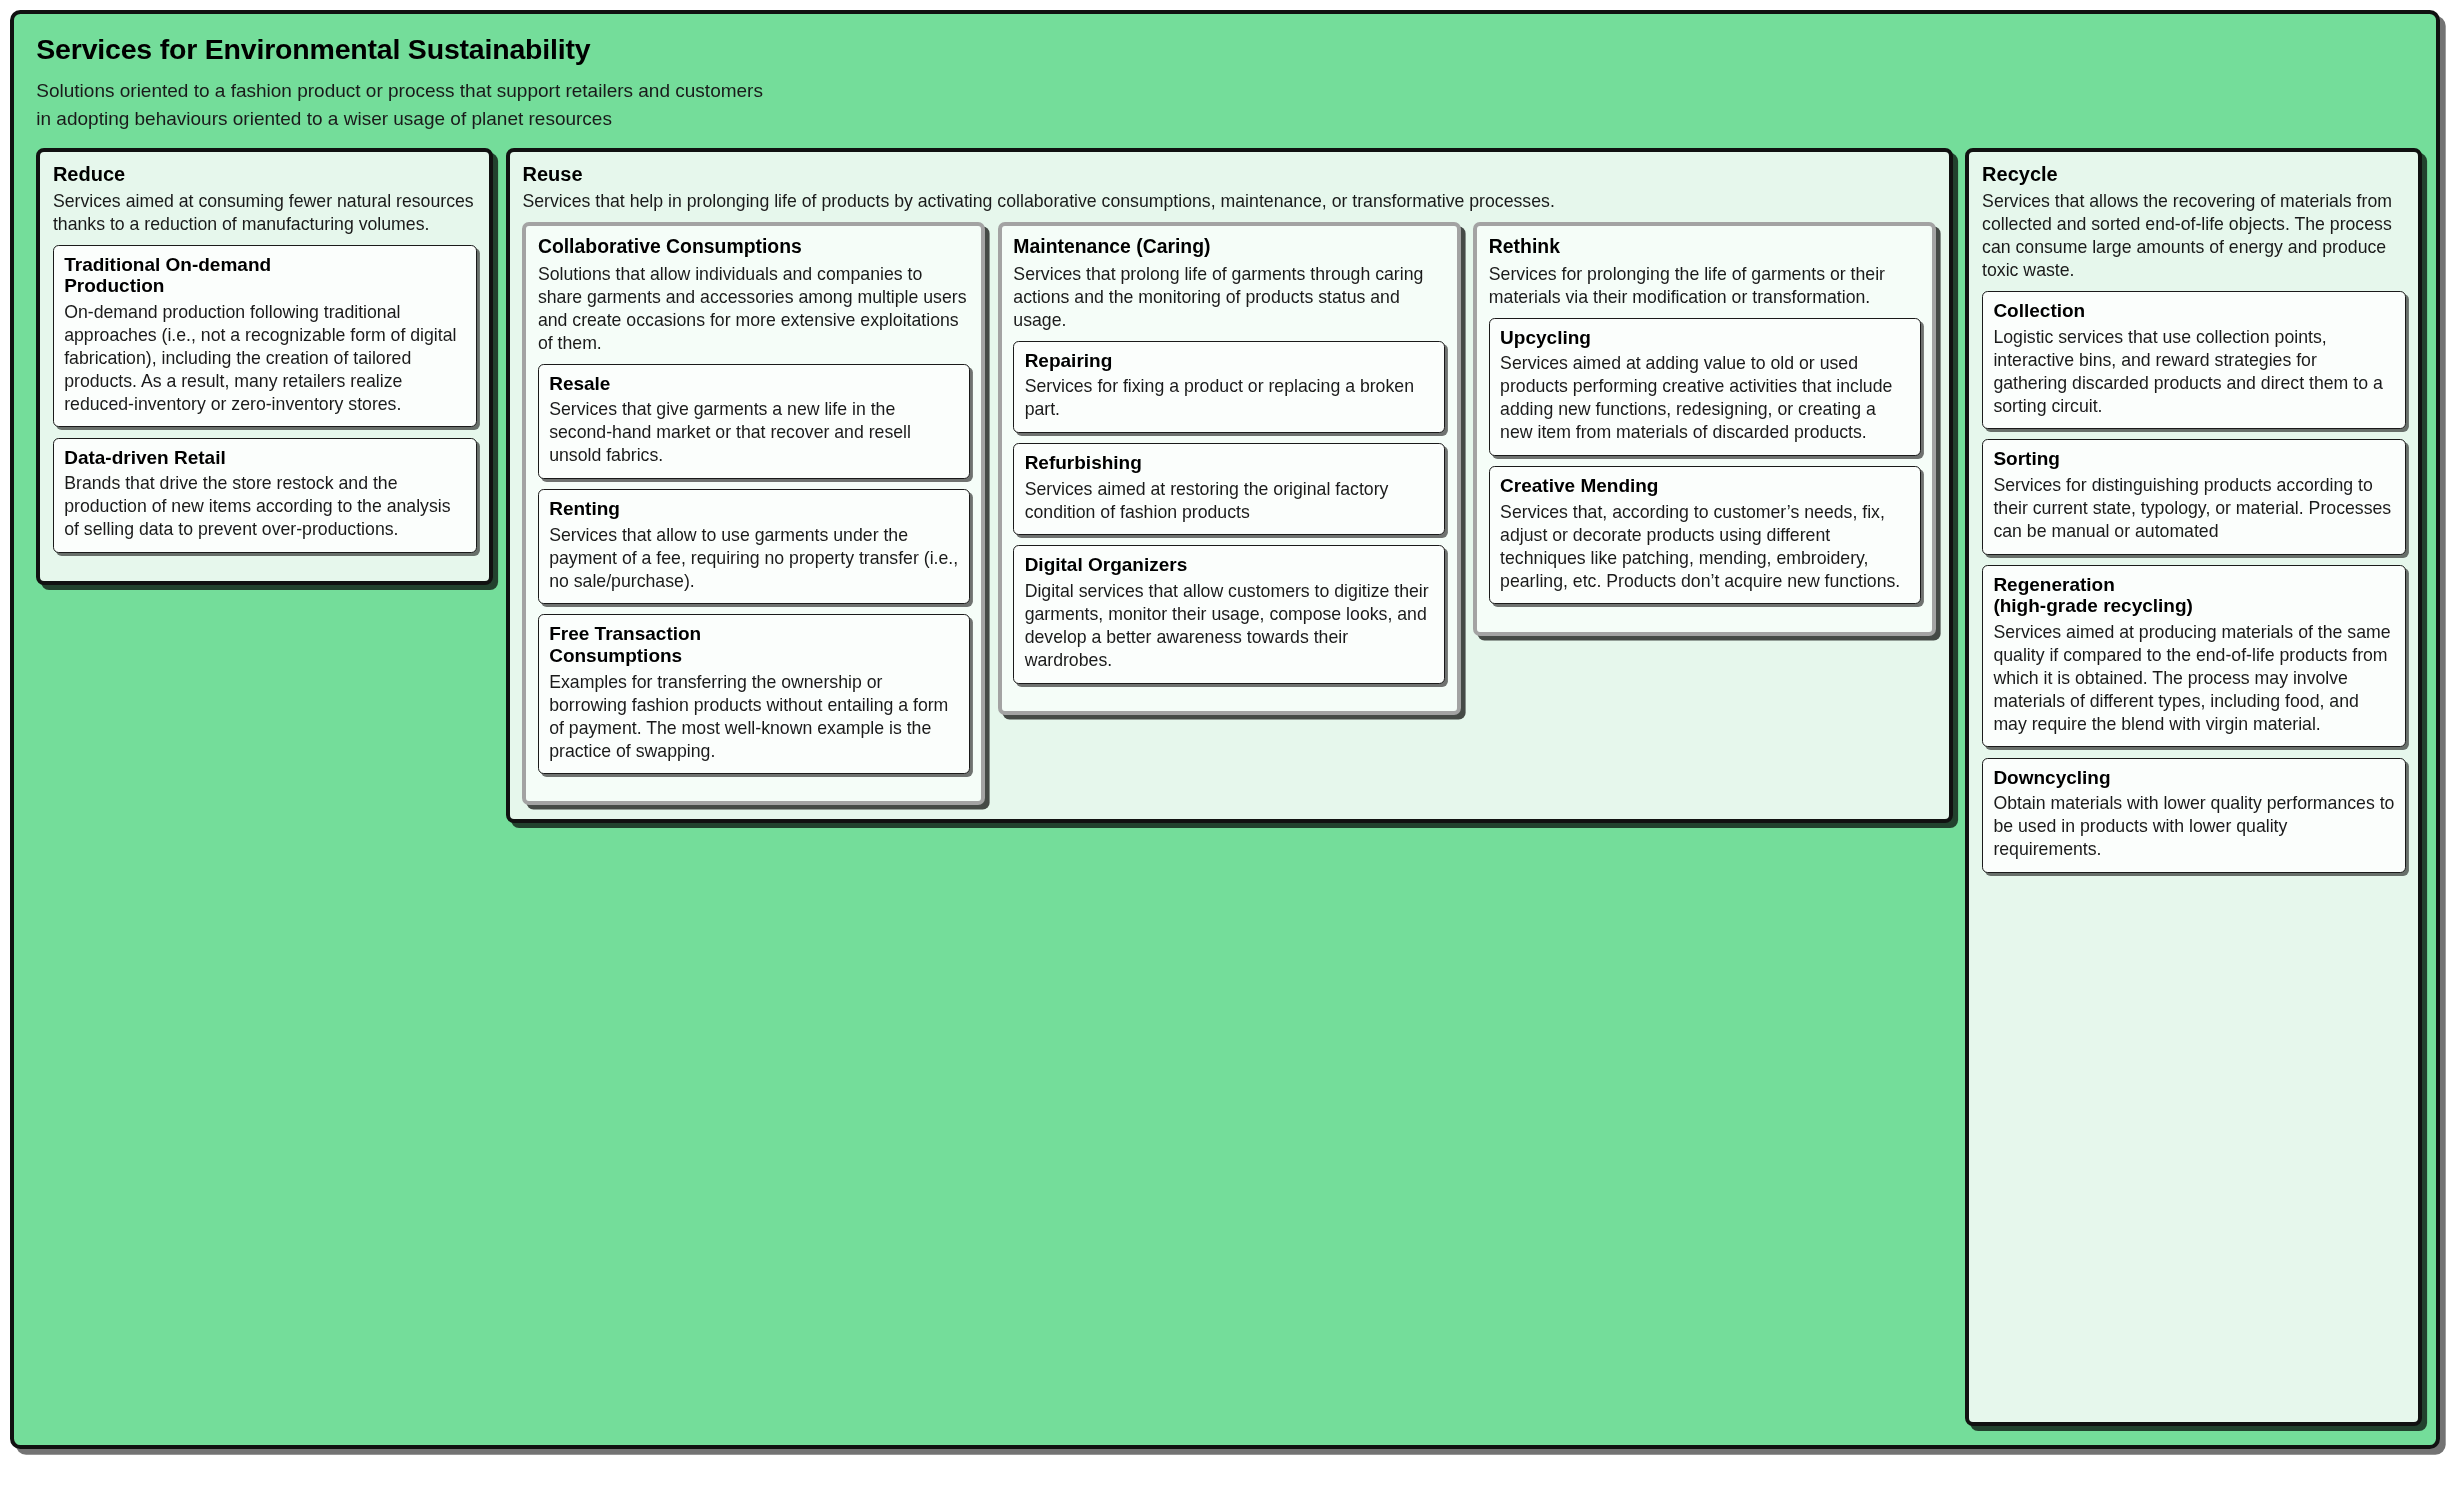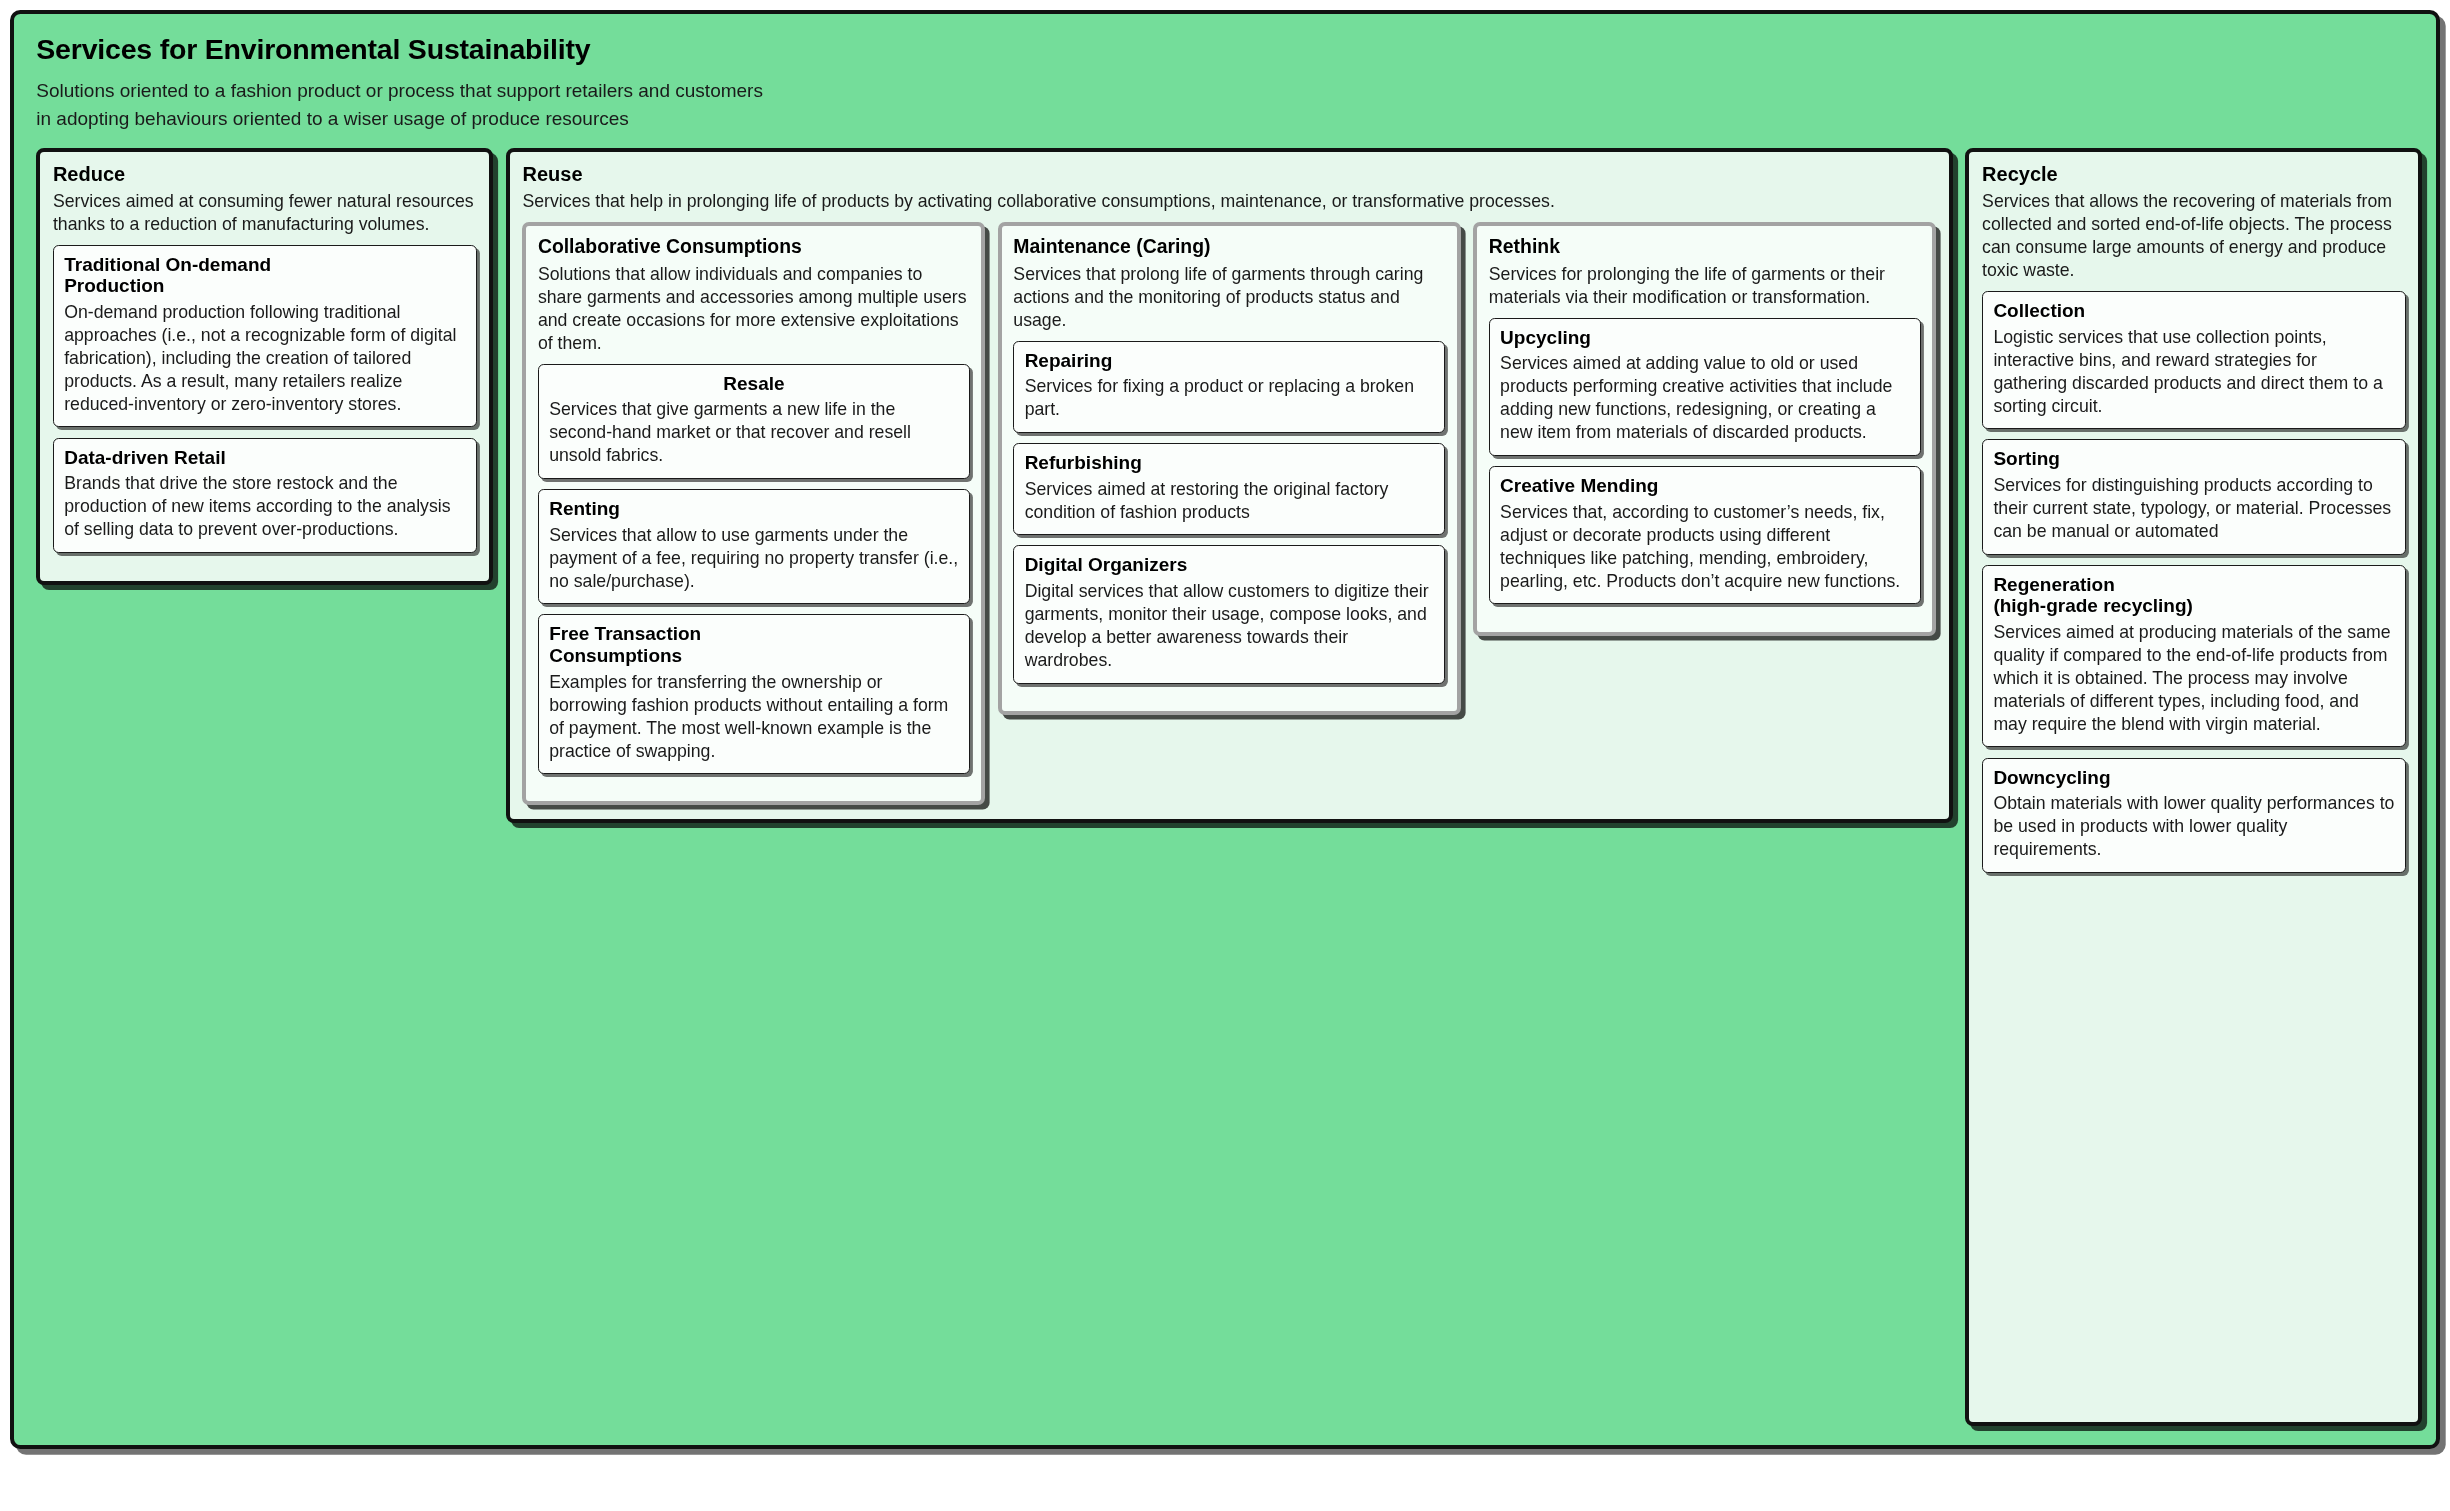--- a/index.html
+++ b/index.html
@@ -128,21 +128,21 @@
 </style>
 </head>
 <body>
 
 <div id="root">
   <div class="canvas">
 
     <div class="hdr">
       <div class="hdr-title">Services for Environmental Sustainability</div>
       <div class="hdr-sub" style="white-space: pre-line;">Solutions oriented to a fashion product or process that support retailers and customers
-in adopting behaviours oriented to a wiser usage of produce resources</div>
+in adopting behaviours oriented to a wiser usage of planet resources</div>
     </div>
 
     <div class="cols">
 
       <div class="grpbox grp-reduce">
         <div class="grp-title">Reduce</div>
         <div class="grp-desc">Services aimed at consuming fewer natural resources thanks to a reduction of manufacturing volumes.</div>
         <div class="cardlist">
           <div class="card">
             <div class="card-title" style="white-space: pre-line;">Traditional On-demand
@@ -160,21 +160,21 @@
         <div class="grp-title">Reuse</div>
         <div class="grp-desc">Services that help in prolonging life of products by activating collaborative consumptions, maintenance, or transformative processes.</div>
 
         <div class="subcols">
 
           <div class="subbox">
             <div class="sub-title">Collaborative Consumptions</div>
             <div class="sub-desc">Solutions that allow individuals and companies to share garments and accessories among multiple users and create occasions for more extensive exploitations of them.</div>
             <div class="cardlist">
               <div class="card">
-                <div class="card-title" style="white-space: pre-line; text-align: center;">Resale</div>
+                <div class="card-title" style="white-space: pre-line;">Resale</div>
                 <div class="card-desc">Services that give garments a new life in the second-hand market or that recover and resell unsold fabrics.</div>
               </div>
               <div class="card">
                 <div class="card-title" style="white-space: pre-line;">Renting</div>
                 <div class="card-desc">Services that allow to use garments under the payment of a fee, requiring no property transfer (i.e., no sale/purchase).</div>
               </div>
               <div class="card">
                 <div class="card-title" style="white-space: pre-line;">Free Transaction
 Consumptions</div>
                 <div class="card-desc">Examples for transferring the ownership or borrowing fashion products without entailing a form of payment. The most well-known example is the practice of swapping.</div>

